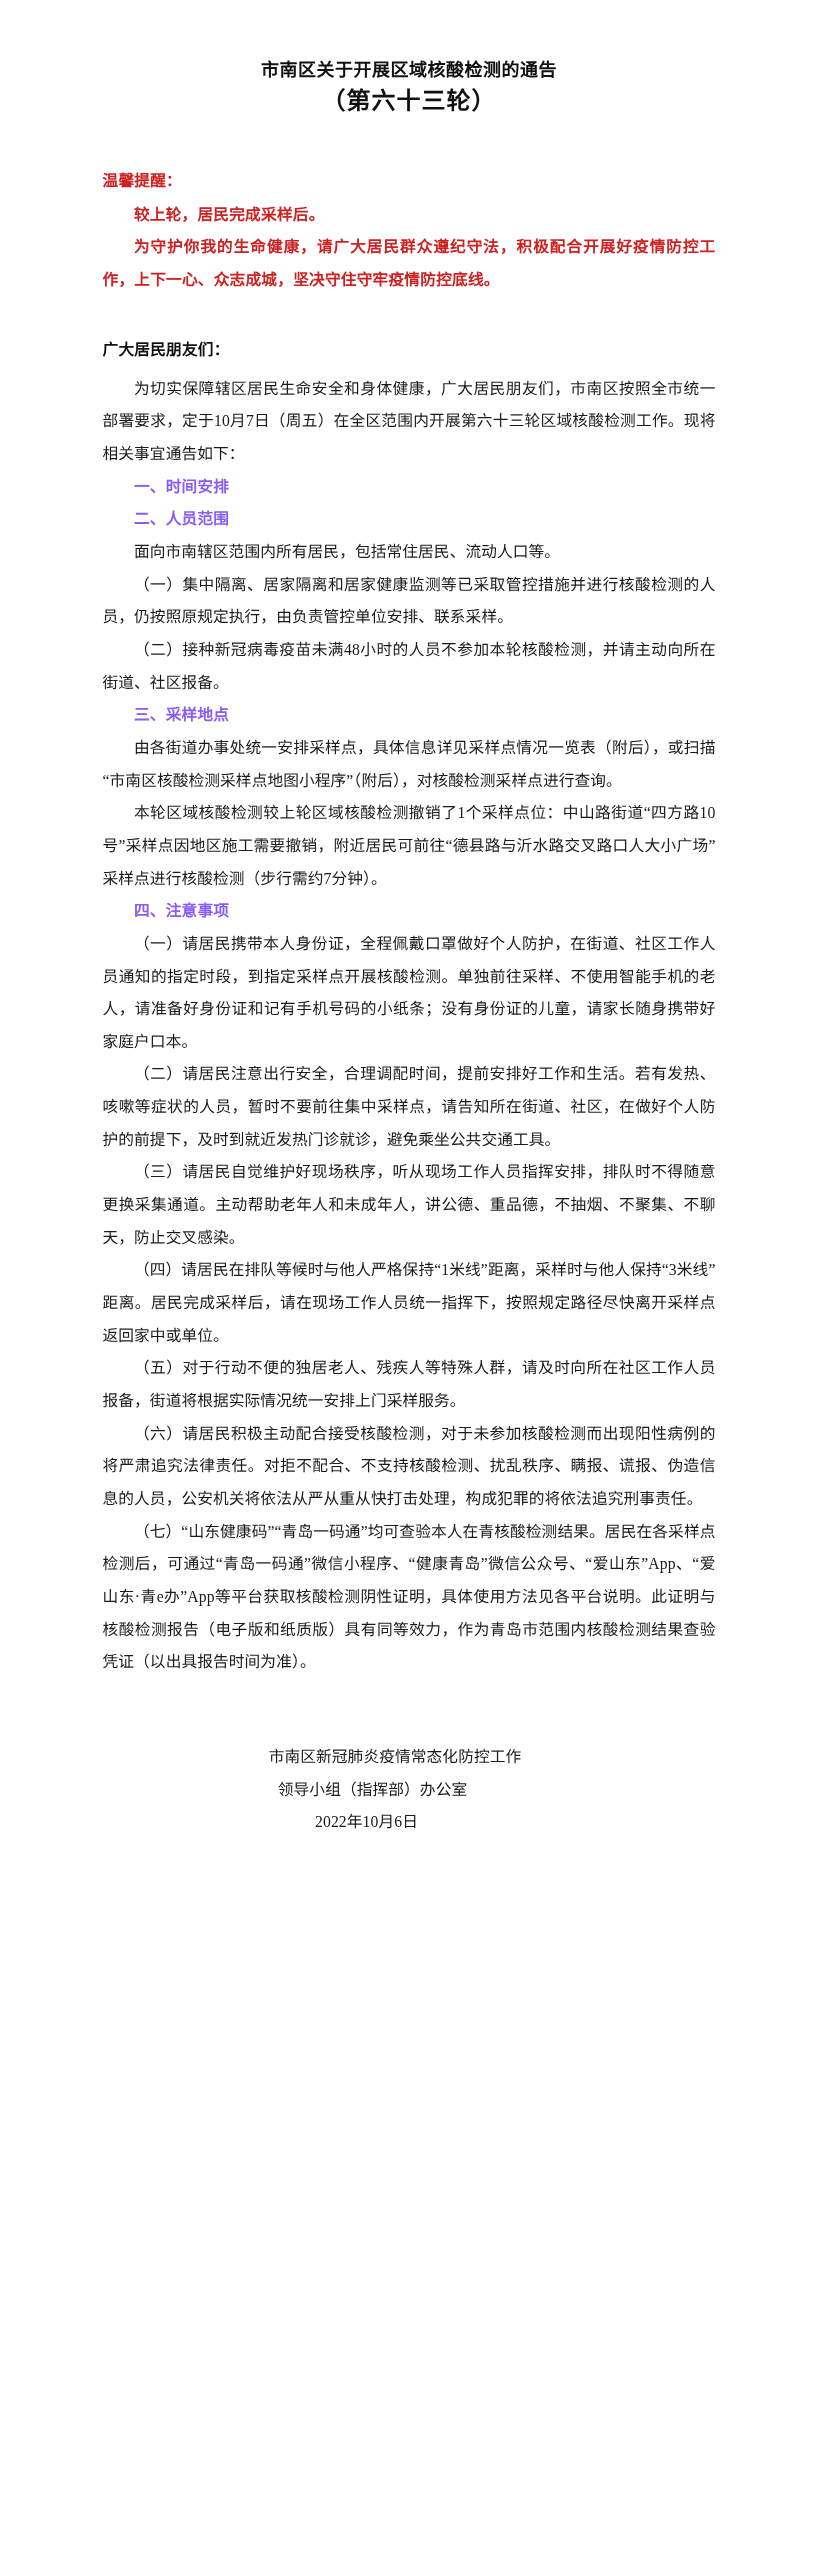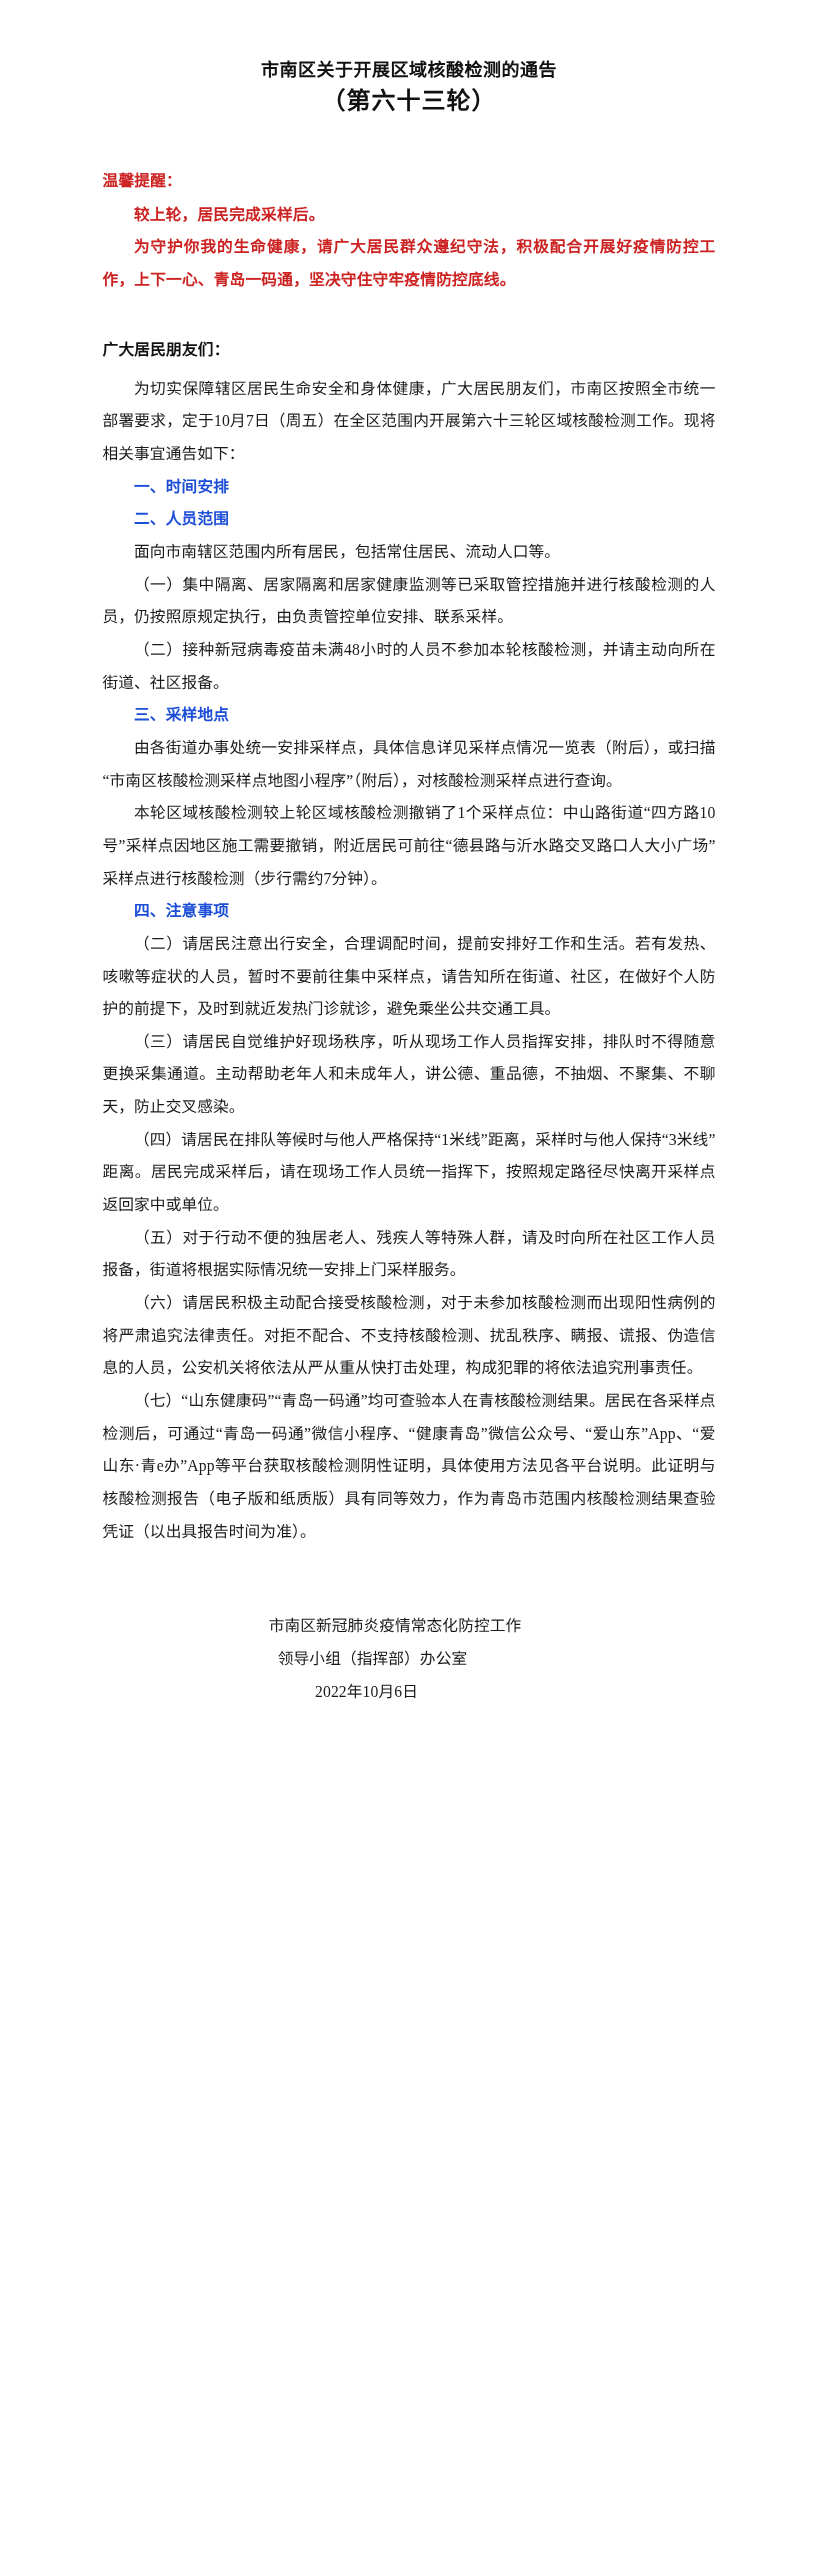--- a/index.html
+++ b/index.html
@@ -93,21 +93,21 @@
     margin: 0;
     text-align: justify;
     text-justify: inter-ideograph;
     letter-spacing: 0.1px;
   }
   h2.section-heading {
     font-family: "Liberation Sans", "DejaVu Sans", sans-serif;
     font-weight: bold;
     font-size: 15.7px;
     line-height: 2.08;
-    color: #1d4ed8;
+    color: #8b5cf6;
     text-indent: 2em;
     margin: 0;
     letter-spacing: 0.2px;
   }
 
   
   .sign-block {
     margin-top: 62px;
     text-align: center;
     padding-right: 28px;
@@ -129,40 +129,41 @@
   <div class="doc-inner">
 
     <div class="title-block">
       <div class="title-line">市南区关于开展区域核酸检测的通告</div>
       <div class="title-line second">（第六十三轮）</div>
     </div>
 
     <div class="red-block">
       <div class="red-heading">温馨提醒：</div>
       <p class="red-para">较上轮，居民完成采样后。</p>
-      <p class="red-para">为守护你我的生命健康，请广大居民群众遵纪守法，积极配合开展好疫情防控工作，上下一心、青岛一码通，坚决守住守牢疫情防控底线。</p>
+      <p class="red-para">为守护你我的生命健康，请广大居民群众遵纪守法，积极配合开展好疫情防控工作，上下一心、众志成城，坚决守住守牢疫情防控底线。</p>
     </div>
 
     <div class="body-block">
       <div class="salutation">广大居民朋友们：</div>
 
       <p class="body-para">为切实保障辖区居民生命安全和身体健康，广大居民朋友们，市南区按照全市统一部署要求，定于10月7日（周五）在全区范围内开展第六十三轮区域核酸检测工作。现将相关事宜通告如下：</p>
 
       <h2 class="section-heading">一、时间安排</h2>
 
       <h2 class="section-heading">二、人员范围</h2>
       <p class="body-para">面向市南辖区范围内所有居民，包括常住居民、流动人口等。</p>
       <p class="body-para">（一）集中隔离、居家隔离和居家健康监测等已采取管控措施并进行核酸检测的人员，仍按照原规定执行，由负责管控单位安排、联系采样。</p>
       <p class="body-para">（二）接种新冠病毒疫苗未满48小时的人员不参加本轮核酸检测，并请主动向所在街道、社区报备。</p>
 
       <h2 class="section-heading">三、采样地点</h2>
       <p class="body-para">由各街道办事处统一安排采样点，具体信息详见采样点情况一览表（附后），或扫描“市南区核酸检测采样点地图小程序”（附后），对核酸检测采样点进行查询。</p>
       <p class="body-para">本轮区域核酸检测较上轮区域核酸检测撤销了1个采样点位：中山路街道“四方路10号”采样点因地区施工需要撤销，附近居民可前往“德县路与沂水路交叉路口人大小广场”采样点进行核酸检测（步行需约7分钟）。</p>
 
       <h2 class="section-heading">四、注意事项</h2>
+      <p class="body-para">（一）请居民携带本人身份证，全程佩戴口罩做好个人防护，在街道、社区工作人员通知的指定时段，到指定采样点开展核酸检测。单独前往采样、不使用智能手机的老人，请准备好身份证和记有手机号码的小纸条；没有身份证的儿童，请家长随身携带好家庭户口本。</p>
       <p class="body-para">（二）请居民注意出行安全，合理调配时间，提前安排好工作和生活。若有发热、咳嗽等症状的人员，暂时不要前往集中采样点，请告知所在街道、社区，在做好个人防护的前提下，及时到就近发热门诊就诊，避免乘坐公共交通工具。</p>
       <p class="body-para">（三）请居民自觉维护好现场秩序，听从现场工作人员指挥安排，排队时不得随意更换采集通道。主动帮助老年人和未成年人，讲公德、重品德，不抽烟、不聚集、不聊天，防止交叉感染。</p>
       <p class="body-para">（四）请居民在排队等候时与他人严格保持“1米线”距离，采样时与他人保持“3米线”距离。居民完成采样后，请在现场工作人员统一指挥下，按照规定路径尽快离开采样点返回家中或单位。</p>
       <p class="body-para">（五）对于行动不便的独居老人、残疾人等特殊人群，请及时向所在社区工作人员报备，街道将根据实际情况统一安排上门采样服务。</p>
       <p class="body-para">（六）请居民积极主动配合接受核酸检测，对于未参加核酸检测而出现阳性病例的将严肃追究法律责任。对拒不配合、不支持核酸检测、扰乱秩序、瞒报、谎报、伪造信息的人员，公安机关将依法从严从重从快打击处理，构成犯罪的将依法追究刑事责任。</p>
       <p class="body-para">（七）“山东健康码”“青岛一码通”均可查验本人在青核酸检测结果。居民在各采样点检测后，可通过“青岛一码通”微信小程序、“健康青岛”微信公众号、“爱山东”App、“爱山东·青e办”App等平台获取核酸检测阴性证明，具体使用方法见各平台说明。此证明与核酸检测报告（电子版和纸质版）具有同等效力，作为青岛市范围内核酸检测结果查验凭证（以出具报告时间为准）。</p>
     </div>
 
     <div class="sign-block">
       <div class="sign-line org1">市南区新冠肺炎疫情常态化防控工作</div>

